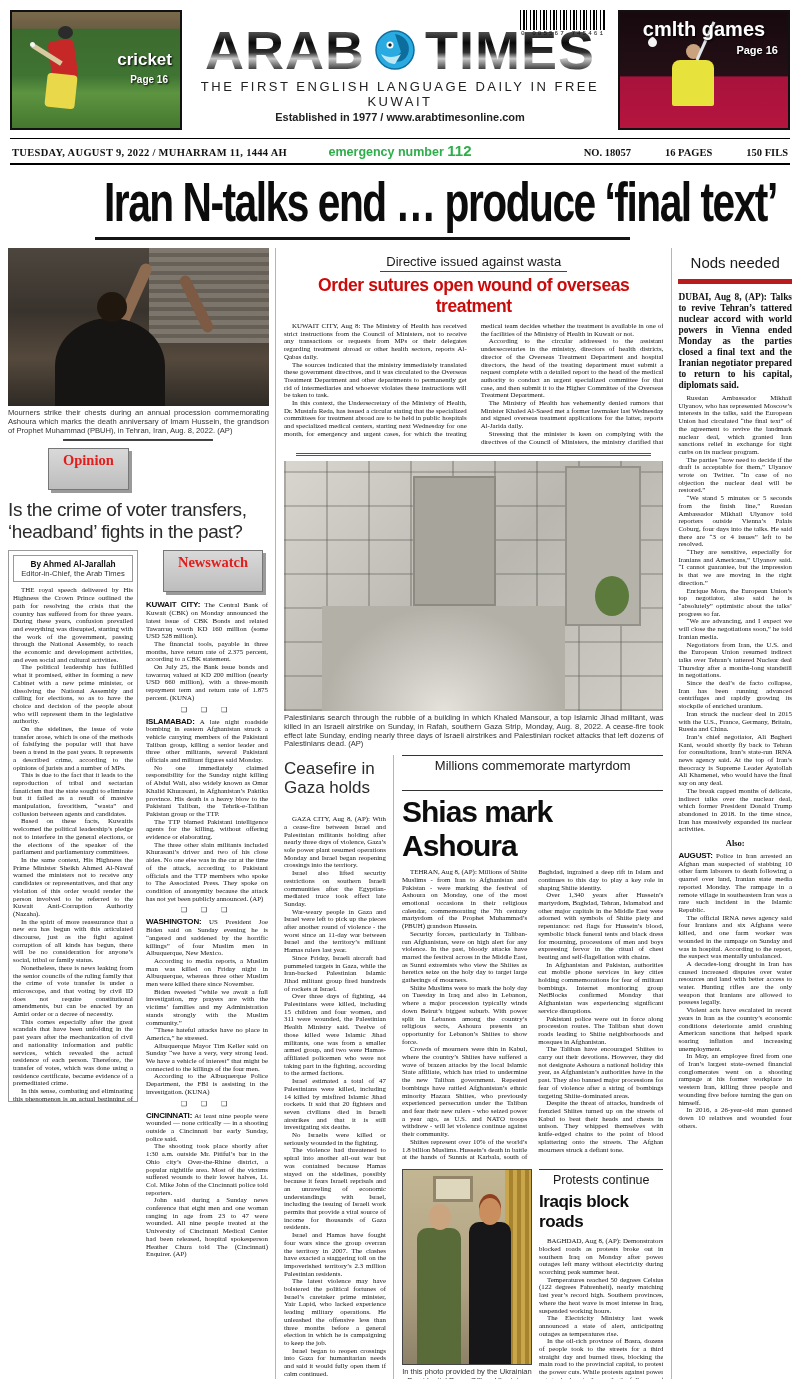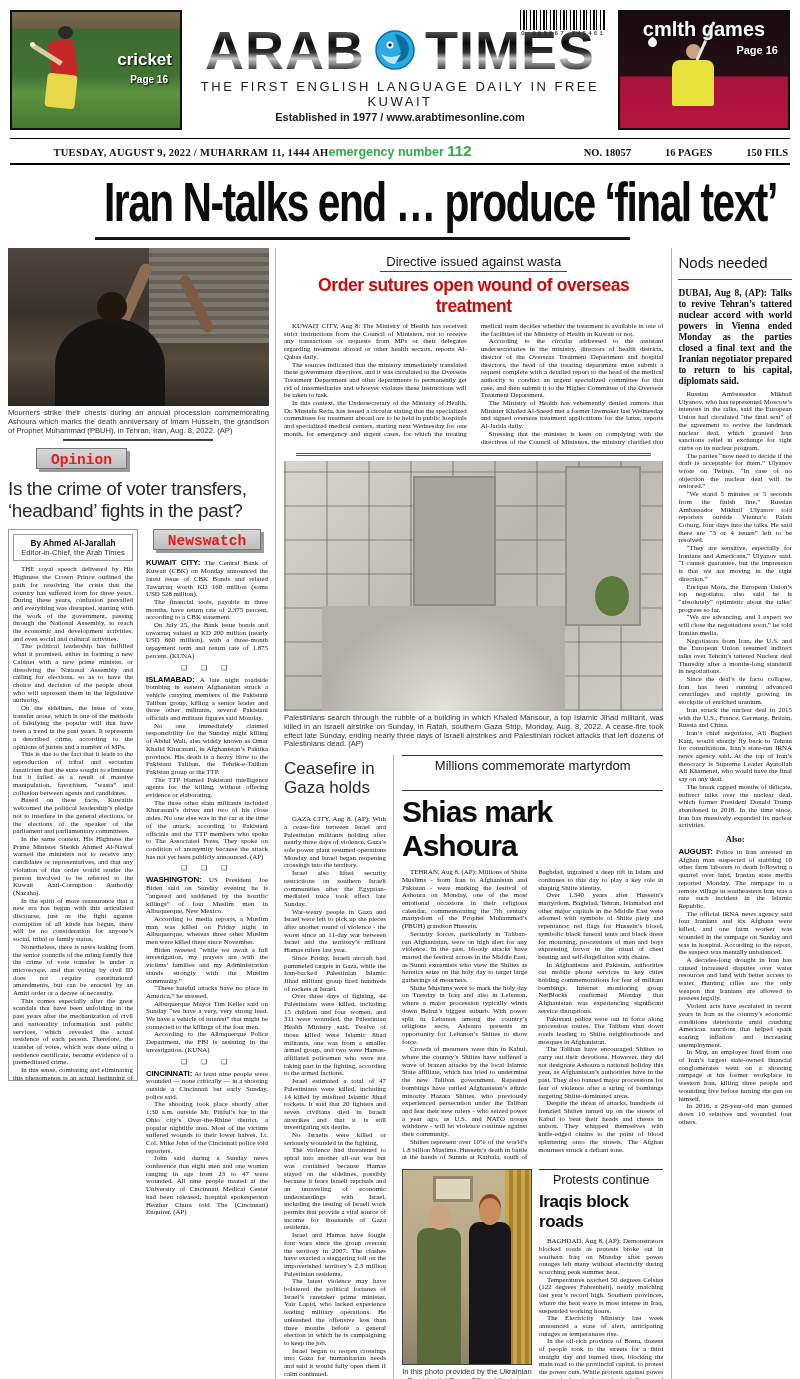--- a/index.html
+++ b/index.html
@@ -37,21 +37,21 @@
   .logo-word {
     font-family:"Liberation Sans",sans-serif; font-weight:800; font-size:54px; line-height:48px; letter-spacing:1px;
     background:linear-gradient(180deg,#777 0%,#0a0a0a 35%,#2f2f2f 55%,#c8c8c8 68%,#000 100%);
     -webkit-background-clip:text; background-clip:text; -webkit-text-fill-color:transparent; color:#111;
   }
   .falcon { width:40px; height:40px; }
   .tagline { font-family:"Liberation Sans",sans-serif; font-size:13px; letter-spacing:2.5px; color:#222; margin-top:5px; }
   .established { font-family:"Liberation Sans",sans-serif; font-size:11px; font-weight:bold; color:#222; margin-top:2px; }
   
   .date-bar { margin:8px 10px 0; border-top:1px solid #000; border-bottom:2px solid #000; padding:3px 2px 4px; display:flex; align-items:baseline; font-weight:bold; font-size:10.5px; }
-  .date-left { flex:1; text-align:right; letter-spacing:0.3px; }
+  .date-left { flex:1; text-align:left; letter-spacing:0.3px; }
   .emergency { font-family:"Liberation Sans",sans-serif; color:#2eae4a; font-size:12.5px; font-weight:bold; }
   .emergency .num { font-size:15px; }
   .date-right { flex:1; text-align:right; display:flex; justify-content:flex-end; gap:34px; }
   
   .main-headline {
     font-family:"Liberation Sans",sans-serif; font-weight:800; font-size:55px; line-height:58px;
     white-space:nowrap; text-align:center; letter-spacing:-2px; transform:scaleX(.74); transform-origin:center;
     margin-top:8px; color:#0c0c0c;
   }
   .headline-rule { height:3px; background:#151515; margin:6px 170px 8px 95px; }
@@ -68,21 +68,21 @@
   
   .ashoura-photo { height:158px; position:relative; overflow:hidden; background:linear-gradient(180deg,#4d463e 0%,#39332d 40%,#55493c 70%,#2e2a25 100%); }
   .ashoura-photo .shutter { position:absolute; right:0; top:0; width:46%; height:60%; background:repeating-linear-gradient(180deg,#8b857b 0 5px,#6e685f 5px 9px); opacity:.8; }
   .ashoura-photo .arm1 { position:absolute; left:46%; top:8%; width:12px; height:70px; background:#8d6b51; border-radius:6px; transform:rotate(24deg); }
   .ashoura-photo .arm2 { position:absolute; left:70%; top:16%; width:11px; height:62px; background:#7c5a43; border-radius:6px; transform:rotate(-26deg); }
   .ashoura-photo .figure-dark { position:absolute; left:18%; bottom:-8px; width:110px; height:96px; background:#171513; border-radius:50% 50% 0 0; }
   .ashoura-photo .head { position:absolute; left:34%; top:28%; width:30px; height:30px; background:#20180f; border-radius:50%; }
   .caption { font-family:"Liberation Sans",sans-serif; font-size:7.6px; line-height:8.8px; color:#333; text-align:justify; margin-top:3px; }
   .caption.centered-last { text-align:center; }
   .caption-rule { width:150px; border-top:2px solid #444; margin:4px auto 7px; }
-  .sec-btn { display:inline-block; background:linear-gradient(180deg,#d9d9d9,#bdbdbd); border:1px solid #777; box-shadow:3px 3px 0 #9a9a9a; padding:3px 14px 0; font-family:Liberation Mono, monospace; font-weight:bold; font-size:14.5px; color:#e31c1c; }
+  .sec-btn { display:inline-block; background:linear-gradient(180deg,#d9d9d9,#bdbdbd); border:1px solid #777; box-shadow:3px 3px 0 #9a9a9a; padding:3px 14px 20px; font-family:Liberation Serif, serif; font-weight:bold; font-size:14.5px; color:#e31c1c;margin-left:12px; }
   .opinion-btn-wrap { margin:2px 0 0 28px; }
   .opinion-headline { font-family:"Liberation Sans",sans-serif; font-weight:400; font-size:19px; line-height:22px; letter-spacing:-0.4px; color:#2b2b2b; margin:9px 0 7px; }
   .left-cols { display:flex; gap:8px; }
   .opinion-box { width:130px; border:1px solid #9a9a9a; padding:4px 4px 5px; height:552px; overflow:hidden; }
   .byline-box { border:1px solid #999; text-align:center; padding:3px 2px; margin-bottom:4px; }
   .byline-name { font-family:"Liberation Sans",sans-serif; font-weight:bold; font-size:8.3px; }
   .byline-role { font-family:"Liberation Sans",sans-serif; font-size:7.6px; color:#333; }
   .newswatch-col { width:122px; height:815px; overflow:hidden; }
   .newswatch-btn-wrap { text-align:center; margin-bottom:9px; }
   .nw-city { font-family:"Liberation Sans",sans-serif; font-weight:bold; font-size:8px; letter-spacing:-0.2px; }
@@ -115,21 +115,21 @@
   .zel-photo .curtain { position:absolute; right:0; top:0; width:26px; height:100%; background:repeating-linear-gradient(90deg,#caa64a 0 4px,#a8832f 4px 8px); }
   .zel-photo .man { position:absolute; left:14px; top:58px; width:44px; height:140px; background:#5a6b3a; border-radius:10px 10px 0 0; }
   .zel-photo .man-head { position:absolute; left:26px; top:34px; width:22px; height:26px; background:#caa580; border-radius:50%; }
   .zel-photo .woman { position:absolute; left:66px; top:52px; width:42px; height:146px; background:#17171a; border-radius:10px 10px 0 0; }
   .zel-photo .woman-head { position:absolute; left:76px; top:28px; width:22px; height:27px; background:#c98d5e; border-radius:50%; box-shadow:0 -4px 0 #8e3f1e; }
   .zel-photo .frame { position:absolute; left:30px; top:6px; width:40px; height:26px; background:#ded6bd; border:3px solid #93856a; }
   .iraq-col { flex:1; border-top:1px solid #333; overflow:hidden; }
   .iraq-kicker { font-size:12.5px; padding:3px 0 2px; }
   .iraq-headline { font-family:"Liberation Sans",sans-serif; font-weight:800; font-size:17px; letter-spacing:-0.4px; margin:3px 0 5px; color:#0d0d0d; }
   
-  .nods-kicker { font-size:15px; text-align:left; border-bottom:1px solid #b91c1c; padding:6px 0 8px; margin-bottom:8px; }
+  .nods-kicker { font-size:15px; text-align:center; border-bottom:5px solid #b91c1c; padding:6px 0 8px; margin-bottom:8px; }
   .nods-lead { font-weight:bold; font-size:9.4px; line-height:11px; text-align:justify; margin-bottom:3px; }
   .also-label { text-align:center; font-weight:bold; font-size:8.5px; margin:5px 0 4px; }
 </style>
 </head>
 <body>
 
 <div class="page">
 
   <header class="mast-row">
     <div class="promo promo-left">

